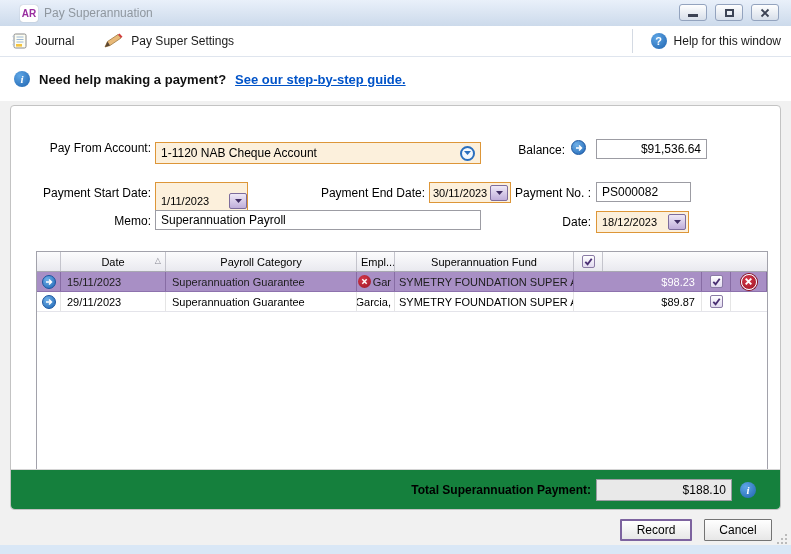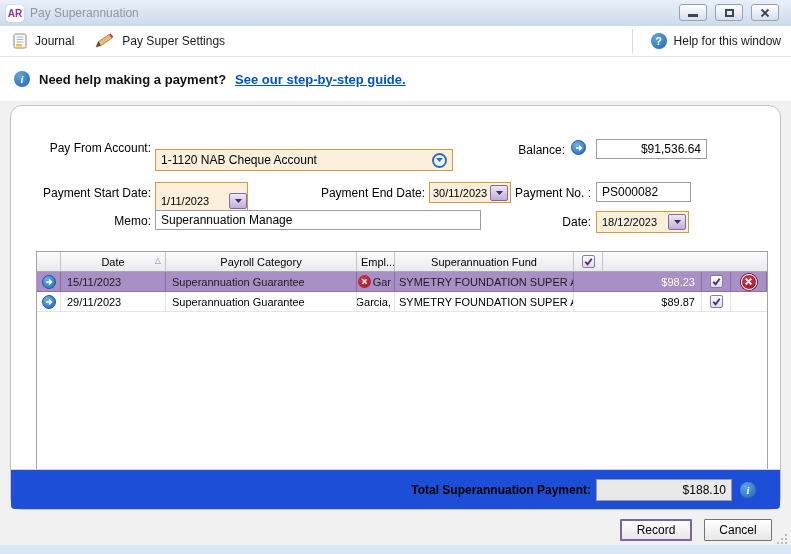--- a/index.html
+++ b/index.html
@@ -6,21 +6,21 @@
   html,body { background:#e9e9e9; }
   #app {
     position:relative; width:791px; height:554px; overflow:hidden;
     font-family:"Liberation Sans", sans-serif; background:#f1f1f1;
     -webkit-font-smoothing:antialiased;
   }
   
   .titlebar {
     position:absolute; left:0; top:0; width:791px; height:26px;
     background:linear-gradient(#e9f0fa,#ccdaeb);
-    display:flex; align-items:center; padding-left:6px;
+    display:flex; align-items:center; padding-left:20px;
   }
   .app-logo {
     width:18px; height:17px; background:#fff; border-radius:3px;
     display:flex; align-items:center; justify-content:center;
     font-size:10px; font-weight:bold; color:#9a2fa0; margin-right:6px;
     box-shadow:0 0 1px rgba(0,0,0,.35);
   }
   .win-title { font-size:12px; color:#8f979f; }
   .win-controls { position:absolute; right:12px; top:4px; display:flex; gap:8px; }
   .win-btn {
@@ -28,39 +28,39 @@
     background:linear-gradient(#fefefe,#d7dfea);
     display:flex; align-items:center; justify-content:center; cursor:default;
   }
   .glyph-min { width:10px; height:3px; background:#3c4354; margin-top:6px; }
   .glyph-max { width:9px; height:8px; border:2px solid #3c4354; }
   
   .toolbar {
     position:absolute; left:0; top:26px; width:791px; height:31px; background:#fff;
     border-bottom:1px solid #dfe5ee; display:flex; align-items:center; padding:0 10px;
   }
-  .tool-item { display:flex; align-items:center; gap:7px; margin-right:19px; font-size:12px; color:#1a1a1a; cursor:default; }
+  .tool-item { display:flex; align-items:center; gap:7px; margin-right:28px; font-size:12px; color:#1a1a1a; cursor:default; }
   .toolbar-right { margin-left:auto; display:flex; align-items:center; gap:8px; }
   .v-divider { width:1px; height:24px; background:#d4dae3; margin-right:10px; }
   .round-icon {
     width:16px; height:16px; border-radius:50%;
     background:radial-gradient(circle at 35% 30%, #5ea6e6, #1f63ae);
     color:#fff; font-size:11px; font-weight:bold; display:flex; align-items:center; justify-content:center;
   }
   
   .infobar {
     position:absolute; left:0; top:57px; width:791px; height:44px; background:#fff;
     display:flex; align-items:center; padding-left:14px; gap:9px;
   }
   .infobar .msg { font-size:13px; font-weight:bold; color:#111; }
   .infobar a { font-size:13px; font-weight:bold; color:#0053c8; text-decoration:underline; cursor:pointer; }
   
   .panel {
     position:absolute; left:10px; top:105px; width:771px; height:405px;
-    background:#fff; border:1px solid #c3c3c3; border-radius:12px;
+    background:#fff; border:1px solid #c3c3c3; border-radius:4px;
   }
   .lbl { position:absolute; font-size:12px; color:#000; text-align:right; white-space:nowrap; }
   .field {
     position:absolute; background:#fff; border:1px solid #9c9ca3;
     display:flex; align-items:center; padding:0 5px; font-size:12px; color:#000; white-space:nowrap; overflow:hidden;
   }
   .field.orange { border:1px solid #dd9638; background:#fcf0dc; }
   .field.num { justify-content:flex-end; }
   .field.readonly { background:#e9e9e9; }
   .dd-spacer { flex:1; }
@@ -108,21 +108,21 @@
     width:13px; height:13px; border:1px solid #8a7ba5; border-radius:2px;
     background:linear-gradient(#ffffff,#e2daf0); display:flex; align-items:center; justify-content:center; cursor:pointer;
   }
   .red-x {
     width:13px; height:13px; border-radius:50%; background:radial-gradient(circle at 40% 35%, #d6384a, #9c1626);
     display:flex; align-items:center; justify-content:center; flex:none;
   }
   .red-x.big { width:16px; height:16px; border:1.5px solid #fff; box-shadow:0 0 0 1px #8e1320; cursor:pointer; }
   
   .panel-footer {
-    position:absolute; left:0; right:0; bottom:0; height:40px; background:#1d4ed8;
+    position:absolute; left:0; right:0; bottom:0; height:40px; background:#15803d;
     border-top:1px solid #d4d4d4; border-radius:0 0 4px 4px;
   }
   .panel-footer .lbl { font-weight:bold; }
   
   .btn {
     position:absolute; height:22px; border-radius:1px; font-size:12px; color:#000;
     background:linear-gradient(#ffffff,#e7e7e7); display:flex; align-items:center; justify-content:center; cursor:pointer;
   }
   .btn-record { left:620px; top:519px; width:72px; border:2px solid #7d639f; }
   .btn-cancel { left:704px; top:519px; width:68px; border:1px solid #747474; }
@@ -186,21 +186,21 @@
 
   <div class="infobar">
     <span class="round-icon" style="font-family:'Liberation Serif',serif;font-style:italic;">i</span>
     <span class="msg">Need help making a payment?</span>
     <a>See our step-by-step guide.</a>
   </div>
 
   <div class="panel">
 
     <div class="lbl" style="left:0;width:140px;top:35px;">Pay From Account:</div>
-    <div class="field orange" style="left:144px;top:43px;width:298px;height:22px;">
+    <div class="field orange" style="left:144px;top:36px;width:326px;height:22px;">
       <span>1-1120 NAB Cheque Account</span>
       <span class="dd-spacer"></span>
       <span class="ring-chevron">
         <svg class="sv" width="9" height="6" viewBox="0 0 9 6">
             <path d="M1 1 L4.5 5 L8 1 Z" fill="#2a6fbe"></path>
           </svg>
       </span>
     </div>
     <div class="lbl" style="left:420px;width:134px;top:37px;">Balance:</div>
     <span class="blue-arrow" style="position:absolute;left:560px;top:34px;">
@@ -232,21 +232,21 @@
           </svg>
       </span>
     </div>
     <div class="lbl" style="left:420px;width:160px;top:80px;">Payment No. :</div>
     <div class="field" style="left:585px;top:76px;width:95px;height:20px;">
       <span>PS000082</span>
     </div>
 
     <div class="lbl" style="left:0;width:140px;top:108px;">Memo:</div>
     <div class="field" style="left:144px;top:104px;width:326px;height:20px;">
-      <span>Superannuation Manage</span>
+      <span>Superannuation Payroll</span>
     </div>
     <div class="lbl" style="left:440px;width:140px;top:109px;">Date:</div>
     <div class="field orange" style="left:585px;top:105px;width:93px;height:22px;font-size:11px;padding-right:2px;">
       <span>18/12/2023</span>
       <span class="dd-spacer"></span>
       <span class="purple-dd">
         <svg class="sv" width="9" height="6" viewBox="0 0 9 6">
             <path d="M1 1 L4.5 5 L8 1 Z" fill="#3f2d63"></path>
           </svg>
       </span>

